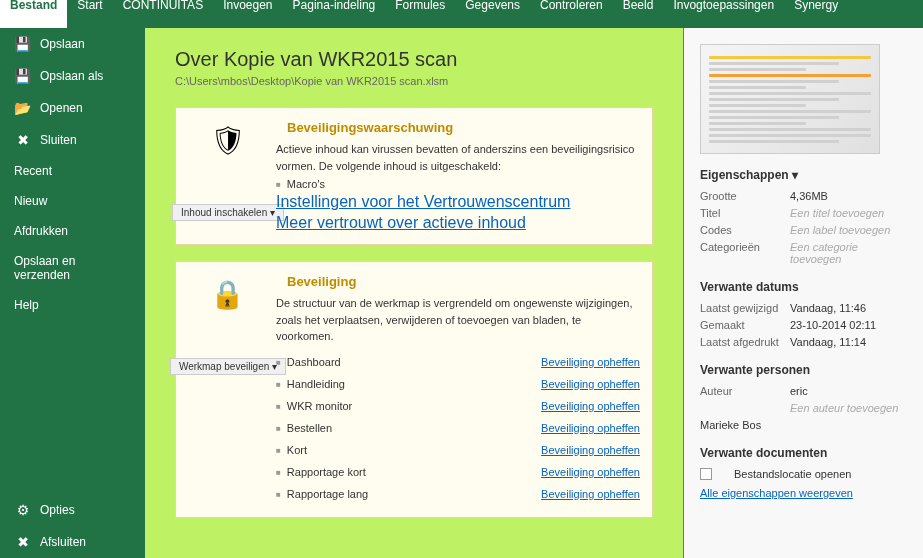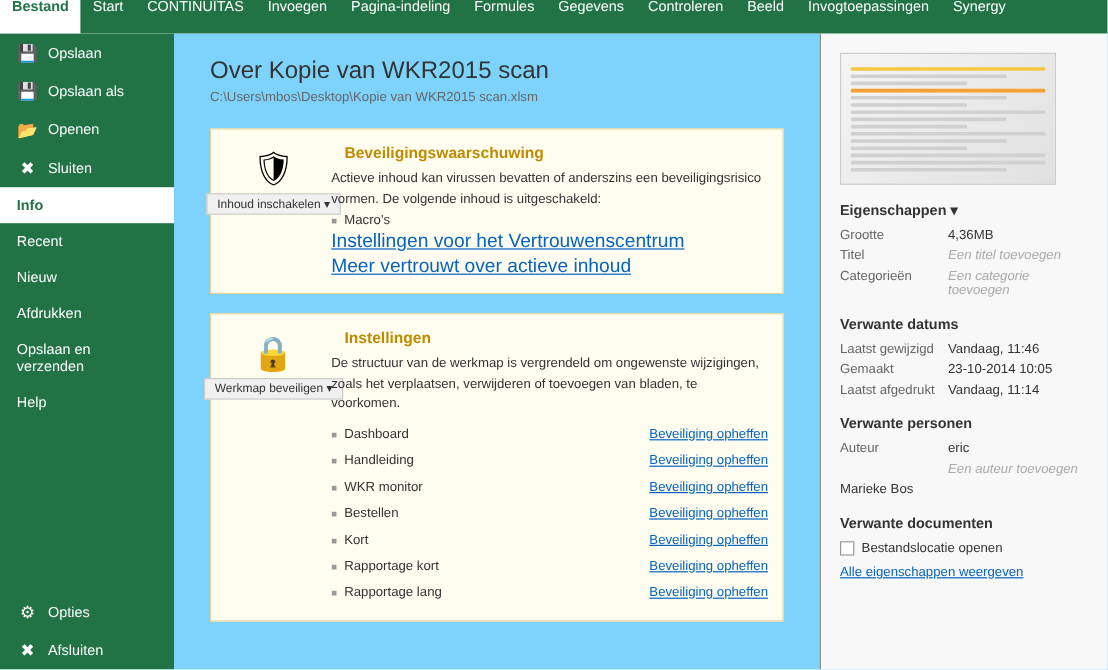--- a/index.html
+++ b/index.html
@@ -12,32 +12,32 @@
 
     .main-content { display: flex; flex: 1; overflow: hidden; }
 
     
     .sidebar { width: 145px; background: #217346; display: flex; flex-direction: column; }
     .sidebar-item { padding: 8px 14px; color: #fff; font-size: 12px; cursor: pointer; display: flex; align-items: center; gap: 8px; }
     .sidebar-item.active { background: #fff; color: #217346; font-weight: bold; }
     .sidebar-item .icon { font-size: 14px; width: 18px; text-align: center; }
 
     
-    .info-panel { flex: 1; padding: 20px 30px; background: #7dd3fc; overflow-y: auto; }
+    .info-panel { flex: 1; padding: 20px 30px; background: #bef264; overflow-y: auto; }
     .page-title { font-size: 20px; font-weight: 300; color: #333; margin-bottom: 4px; }
     .page-path { font-size: 11px; color: #666; margin-bottom: 20px; }
 
     
     .info-section { border: 1px solid #e8d5a3; margin-bottom: 16px; display: flex; align-items: flex-start; padding: 12px; background: #fffef8; }
     .info-section.security { border-color: #e8d5a3; background: #fffdf0; }
     .info-section.permissions { border-color: #e8d5a3; background: #fffdf0; }
 
     .section-icon-area { width: 80px; min-width: 80px; display: flex; flex-direction: column; align-items: center; justify-content: flex-start; padding-top: 4px; }
     .section-icon { font-size: 28px; margin-bottom: 4px; }
-    .section-btn { font-size: 10px; border: 1px solid #ccc; background: #f0f0f0; padding: 2px 8px; cursor: pointer; color: #333; text-align: center; white-space: nowrap; }
+    .section-btn { font-size: 10px; border: 1px solid #ccc; background: #f0f0f0; padding: 2px 8px; cursor: pointer; color: #333; text-align: center; white-space: nowrap; margin-top: 43px; }
 
     .section-content { flex: 1; padding-left: 8px; }
     .section-title { font-size: 13px; font-weight: bold; color: #bf8c00; margin-bottom: 6px; }
     .section-title.orange { color: #bf8c00; margin-left: 11px; }
     .section-text { font-size: 11px; color: #333; line-height: 1.5; margin-bottom: 4px; }
     .section-link { font-size: 16px; color: #0563c1; cursor: pointer; text-decoration: underline; display: block; margin-top: 3px; }
 
     .bullet-item { display: flex; align-items: flex-start; margin: 3px 0; font-size: 11px; color: #333; }
     .bullet-item::before { content: '■'; color: #999; margin-right: 6px; font-size: 8px; margin-top: 2px; }
 
@@ -57,21 +57,21 @@
     .thumb-line.medium { width: 80%; }
 
     .props-section-title { font-size: 12px; font-weight: bold; color: #333; margin-bottom: 8px; cursor: pointer; display: flex; align-items: center; gap: 4px; }
     .prop-row { display: flex; margin-bottom: 5px; }
     .prop-label { font-size: 11px; color: #666; width: 90px; min-width: 90px; }
     .prop-value { font-size: 11px; color: #333; flex: 1; }
     .prop-value.placeholder { color: #aaa; font-style: italic; }
 
     .section-sep { height: 10px; }
 
-    .checkbox-row { display: flex; align-items: center; gap: 6px; margin-bottom: 6px; font-size: 11px; color: #333; }
+    .checkbox-row { display: flex; align-items: center; gap: 22px; margin-bottom: 6px; font-size: 11px; color: #333; }
     .checkbox-box { width: 12px; height: 12px; border: 1px solid #999; background: #fff; display: inline-block; flex-shrink: 0; }
     .all-props-link { font-size: 11px; color: #0563c1; cursor: pointer; text-decoration: underline; }
   </style>
 </head>
 <body>
 
 <div class="ribbon-tabs">
   <div class="ribbon-tab active">Bestand</div>
   <div class="ribbon-tab">Start</div>
   <div class="ribbon-tab">CONTINUÏTAS</div>
@@ -97,23 +97,20 @@
       <span>Opslaan als</span>
     </div>
     <div class="sidebar-item">
       <span class="icon">📂</span>
       <span>Openen</span>
     </div>
     <div class="sidebar-item">
       <span class="icon">✖</span>
       <span>Sluiten</span>
     </div>
-    <div class="sidebar-item active">
-      <span>Info</span>
-    </div>
     <div class="sidebar-item">
       <span>Recent</span>
     </div>
     <div class="sidebar-item">
       <span>Nieuw</span>
     </div>
     <div class="sidebar-item">
       <span>Afdrukken</span>
     </div>
     <div class="sidebar-item">
@@ -152,21 +149,21 @@
         <a class="section-link">Meer vertrouwt over actieve inhoud</a>
       </div>
     </div>
 
     <div class="info-section permissions">
       <div class="section-icon-area">
         <div class="section-icon">🔒</div>
         <button class="section-btn">Werkmap beveiligen ▾</button>
       </div>
       <div class="section-content">
-        <div class="section-title orange">Instellingen</div>
+        <div class="section-title orange">Beveiliging</div>
         <div class="section-text">De structuur van de werkmap is vergrendeld om ongewenste wijzigingen, zoals het verplaatsen, verwijderen of toevoegen van bladen, te voorkomen.</div>
         <div style="margin-top:6px">
           <div class="permission-row">
             <div class="bullet-item">
               <span class="permission-name">Dashboard</span>
             </div>
             <a class="permission-link">Beveiliging opheffen</a>
           </div>
           <div class="permission-row">
             <div class="bullet-item">
@@ -238,35 +235,39 @@
     <div class="props-section-title">Eigenschappen ▾</div>
     <div class="prop-row">
       <span class="prop-label">Grootte</span>
       <span class="prop-value">4,36MB</span>
     </div>
     <div class="prop-row">
       <span class="prop-label">Titel</span>
       <span class="prop-value placeholder">Een titel toevoegen</span>
     </div>
     <div class="prop-row">
+      <span class="prop-label">Codes</span>
+      <span class="prop-value placeholder">Een label toevoegen</span>
+    </div>
+    <div class="prop-row">
       <span class="prop-label">Categorieën</span>
       <span class="prop-value placeholder">Een categorie toevoegen</span>
     </div>
 
     <div class="section-sep"></div>
 
     
     <div class="props-section-title">Verwante datums</div>
     <div class="prop-row">
       <span class="prop-label">Laatst gewijzigd</span>
       <span class="prop-value">Vandaag, 11:46</span>
     </div>
     <div class="prop-row">
       <span class="prop-label">Gemaakt</span>
-      <span class="prop-value">23-10-2014 10:05</span>
+      <span class="prop-value">23-10-2014 02:11</span>
     </div>
     <div class="prop-row">
       <span class="prop-label">Laatst afgedrukt</span>
       <span class="prop-value">Vandaag, 11:14</span>
     </div>
 
     <div class="section-sep"></div>
 
     
     <div class="props-section-title">Verwante personen</div>

